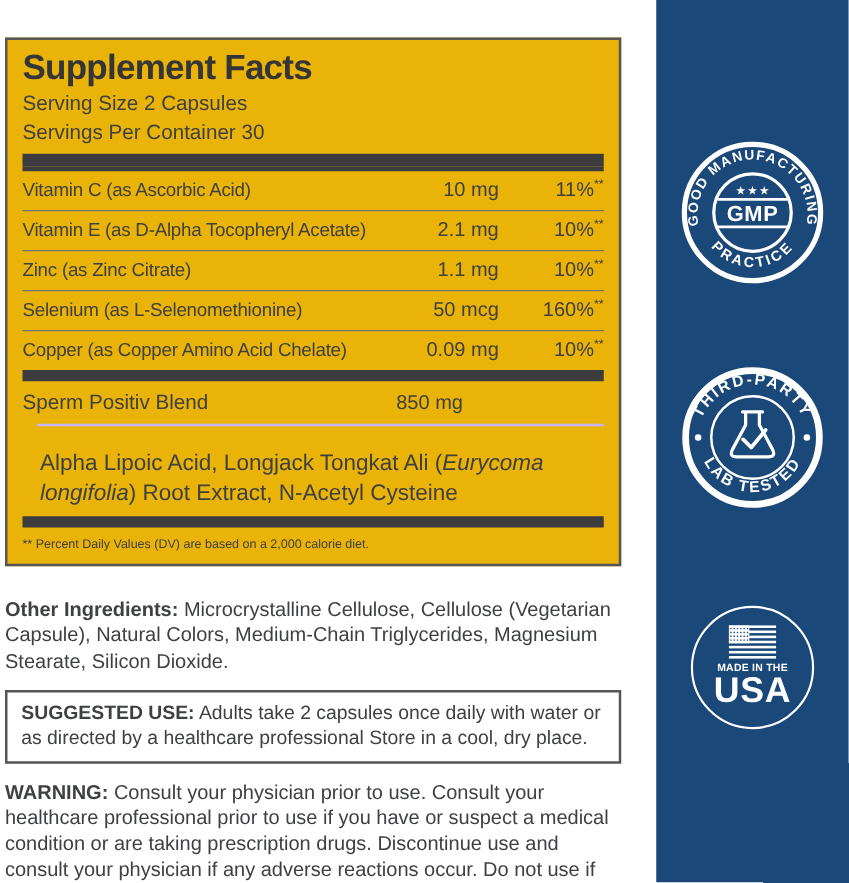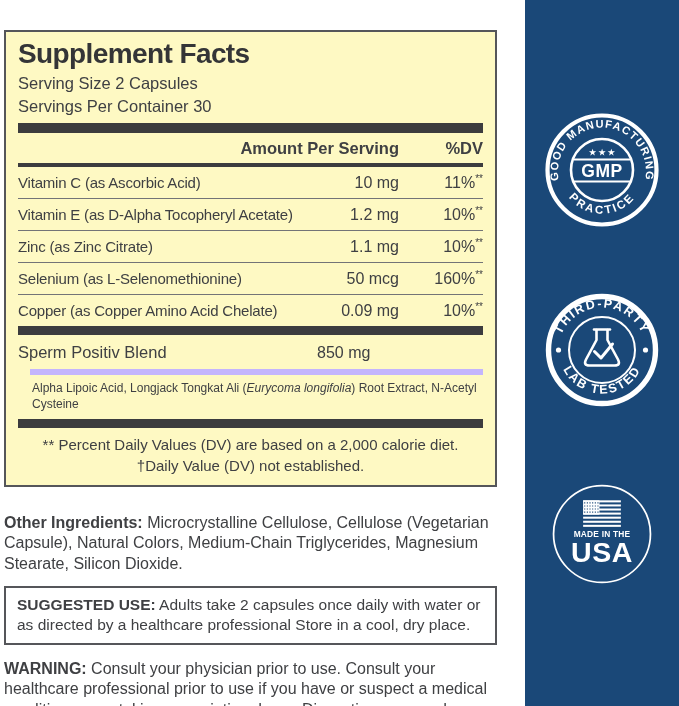--- a/index.html
+++ b/index.html
@@ -8,21 +8,21 @@
     background: #ffffff;
     font-family: "Liberation Sans", sans-serif;
     color: #3f4043;
     overflow: hidden;
   }
   body { position: relative; }
 
   .content { position: absolute; left: 4px; top: 30px; width: 493px; }
 
   
-  .sf-box { border: 2px solid #55565a; padding: 6px 12px 8px; background: #fef9c3; }
+  .sf-box { border: 2px solid #55565a; padding: 6px 12px 8px; background: #eab308; }
   .sf-title { font-size: 28px; font-weight: bold; color: #343537; letter-spacing: -0.6px; }
   .sf-serving { font-size: 16.5px; line-height: 1.22; margin-top: 3px; }
 
   .bar-thick { height: 10px; background: #3c3c3e; margin-top: 7px; }
   .bar-mid   { height: 4px;  background: #3c3c3e; }
   .bar-sub   { height: 9px;  background: #3c3c3e; }
 
   .sf-header { display: flex; font-weight: bold; font-size: 16.5px; padding: 6px 0 5px; }
   .hdr-amt { flex: 1; text-align: right; }
   .hdr-dv  { width: 84px; text-align: right; }
@@ -32,24 +32,24 @@
   .sf-row.last { border-bottom: none; }
   .cell-name { flex: 1; white-space: nowrap; }
   .cell-amt  { width: 82px; text-align: right; white-space: nowrap; font-size: 16px; letter-spacing: 0; }
   .cell-dv   { width: 84px; text-align: right; white-space: nowrap; font-size: 16px; letter-spacing: 0; }
   sup { font-size: 10px; vertical-align: super; line-height: 0; }
 
   .blend-row { display: flex; align-items: baseline; font-size: 16.5px; padding: 8px 0 7px; }
   .blend-name { flex: 1; font-weight: normal; }
   .blend-amt  { width: 82px; text-align: left; white-space: nowrap; font-size: 16px; }
   .blend-dv   { width: 84px; }
-  .blend-ing  { margin-left: 12px; border-top: 6px solid #c4b5fd; padding: 6px 0 7px 2px;
-                font-size: 12px; line-height: 1.3; }
+  .blend-ing  { margin-left: 12px; border-top: 2px solid #c4b5fd; padding: 18px 0 7px 2px;
+                font-size: 18px; line-height: 1.3; }
 
-  .footnotes { font-size: 15px; line-height: 1.38; padding-top: 7px; text-align: center; }
+  .footnotes { font-size: 10px; line-height: 1.38; padding-top: 7px; }
 
   .para { margin-top: 26px; font-size: 16px; line-height: 1.28; }
   .lead { font-weight: bold; }
   .suggested { border: 2px solid #55565a; padding: 7px 11px; margin-top: 12px;
                font-size: 15.5px; line-height: 1.3; }
   .warning { margin-top: 14px; font-size: 16px; line-height: 1.3; }
 
   
   .blue-bar { position: absolute; left: 525px; top: 0; width: 154px; height: 706px; background: #1a4878; }
   .badge { position: absolute; }
@@ -65,34 +65,30 @@
 
 <div class="content">
 
   <div class="sf-box">
     <div class="sf-title">Supplement Facts</div>
     <div class="sf-serving">Serving Size 2 Capsules</div>
     <div class="sf-serving">Servings Per Container 30</div>
 
     <div class="bar-thick"></div>
 
-    <div class="sf-header">
-      <span class="hdr-amt">Amount Per Serving</span>
-      <span class="hdr-dv">%DV</span>
-    </div>
     <div class="bar-mid"></div>
 
     <div class="sf-row">
       <span class="cell-name">Vitamin C (as Ascorbic Acid)</span>
       <span class="cell-amt">10 mg</span>
       <span class="cell-dv"><span>11%</span><sup>**</sup></span>
     </div>
     <div class="sf-row">
       <span class="cell-name">Vitamin E (as D-Alpha Tocopheryl Acetate)</span>
-      <span class="cell-amt">1.2 mg</span>
+      <span class="cell-amt">2.1 mg</span>
       <span class="cell-dv"><span>10%</span><sup>**</sup></span>
     </div>
     <div class="sf-row">
       <span class="cell-name">Zinc (as Zinc Citrate)</span>
       <span class="cell-amt">1.1 mg</span>
       <span class="cell-dv"><span>10%</span><sup>**</sup></span>
     </div>
     <div class="sf-row">
       <span class="cell-name">Selenium (as L-Selenomethionine)</span>
       <span class="cell-amt">50 mcg</span>
@@ -110,21 +106,20 @@
       <span class="blend-name">Sperm Positiv Blend</span>
       <span class="blend-amt">850 mg</span>
       <span class="blend-dv"></span>
     </div>
     <div class="blend-ing"><span>Alpha Lipoic Acid, Longjack Tongkat Ali (</span><i>Eurycoma longifolia</i><span>) Root Extract, N-Acetyl Cysteine</span></div>
 
     <div class="bar-sub"></div>
 
     <div class="footnotes">
       <div>** Percent Daily Values (DV) are based on a 2,000 calorie diet.</div>
-      <div>†Daily Value (DV) not established.</div>
     </div>
   </div>
 
   <div class="para"><span class="lead">Other Ingredients:</span><span> Microcrystalline Cellulose, Cellulose (Vegetarian Capsule), Natural Colors, Medium-Chain Triglycerides, Magnesium Stearate, Silicon Dioxide.</span></div>
 
   <div class="suggested"><span class="lead">SUGGESTED USE:</span><span> Adults take 2 capsules once daily with water or as directed by a healthcare professional Store in a cool, dry place.</span></div>
 
   <div class="warning"><span class="lead">WARNING:</span><span> Consult your physician prior to use. Consult your healthcare professional prior to use if you have or suspect a medical condition or are taking prescription drugs. Discontinue use and consult your physician if any adverse reactions occur. Do not use if cap seal is broken or missing. </span></div>
 
 </div>

